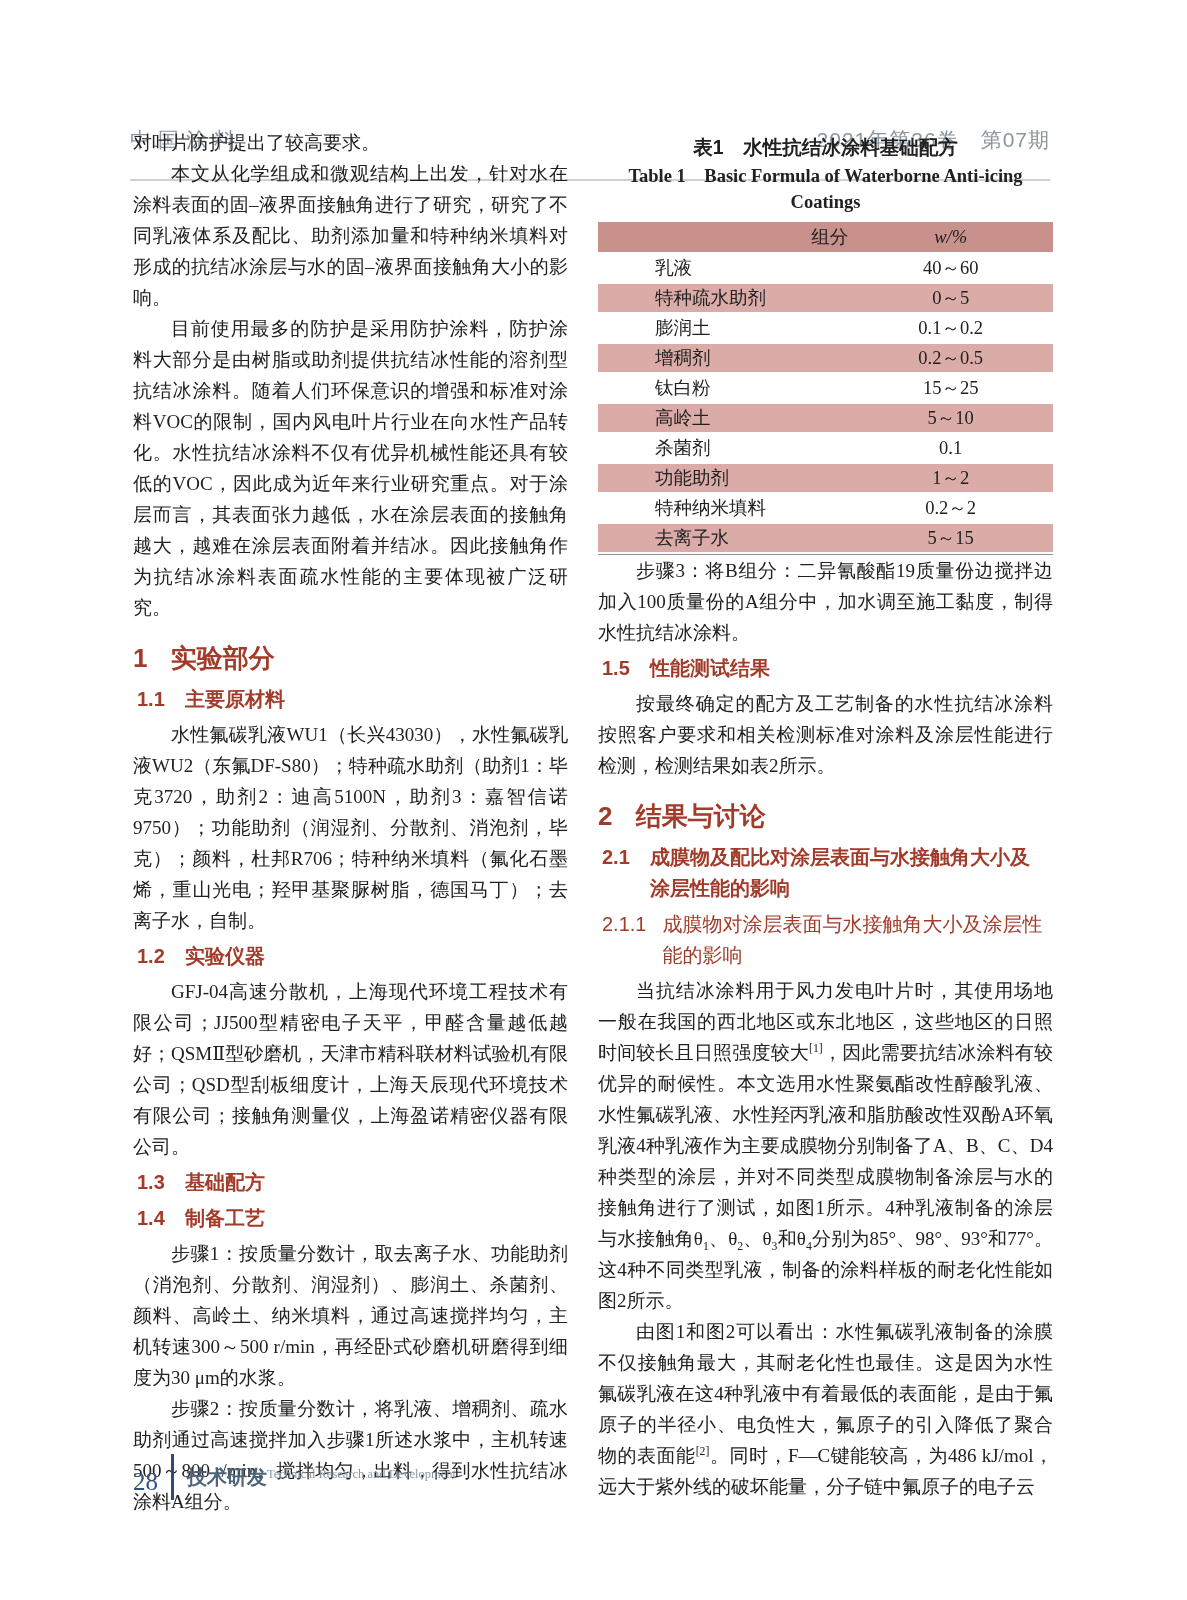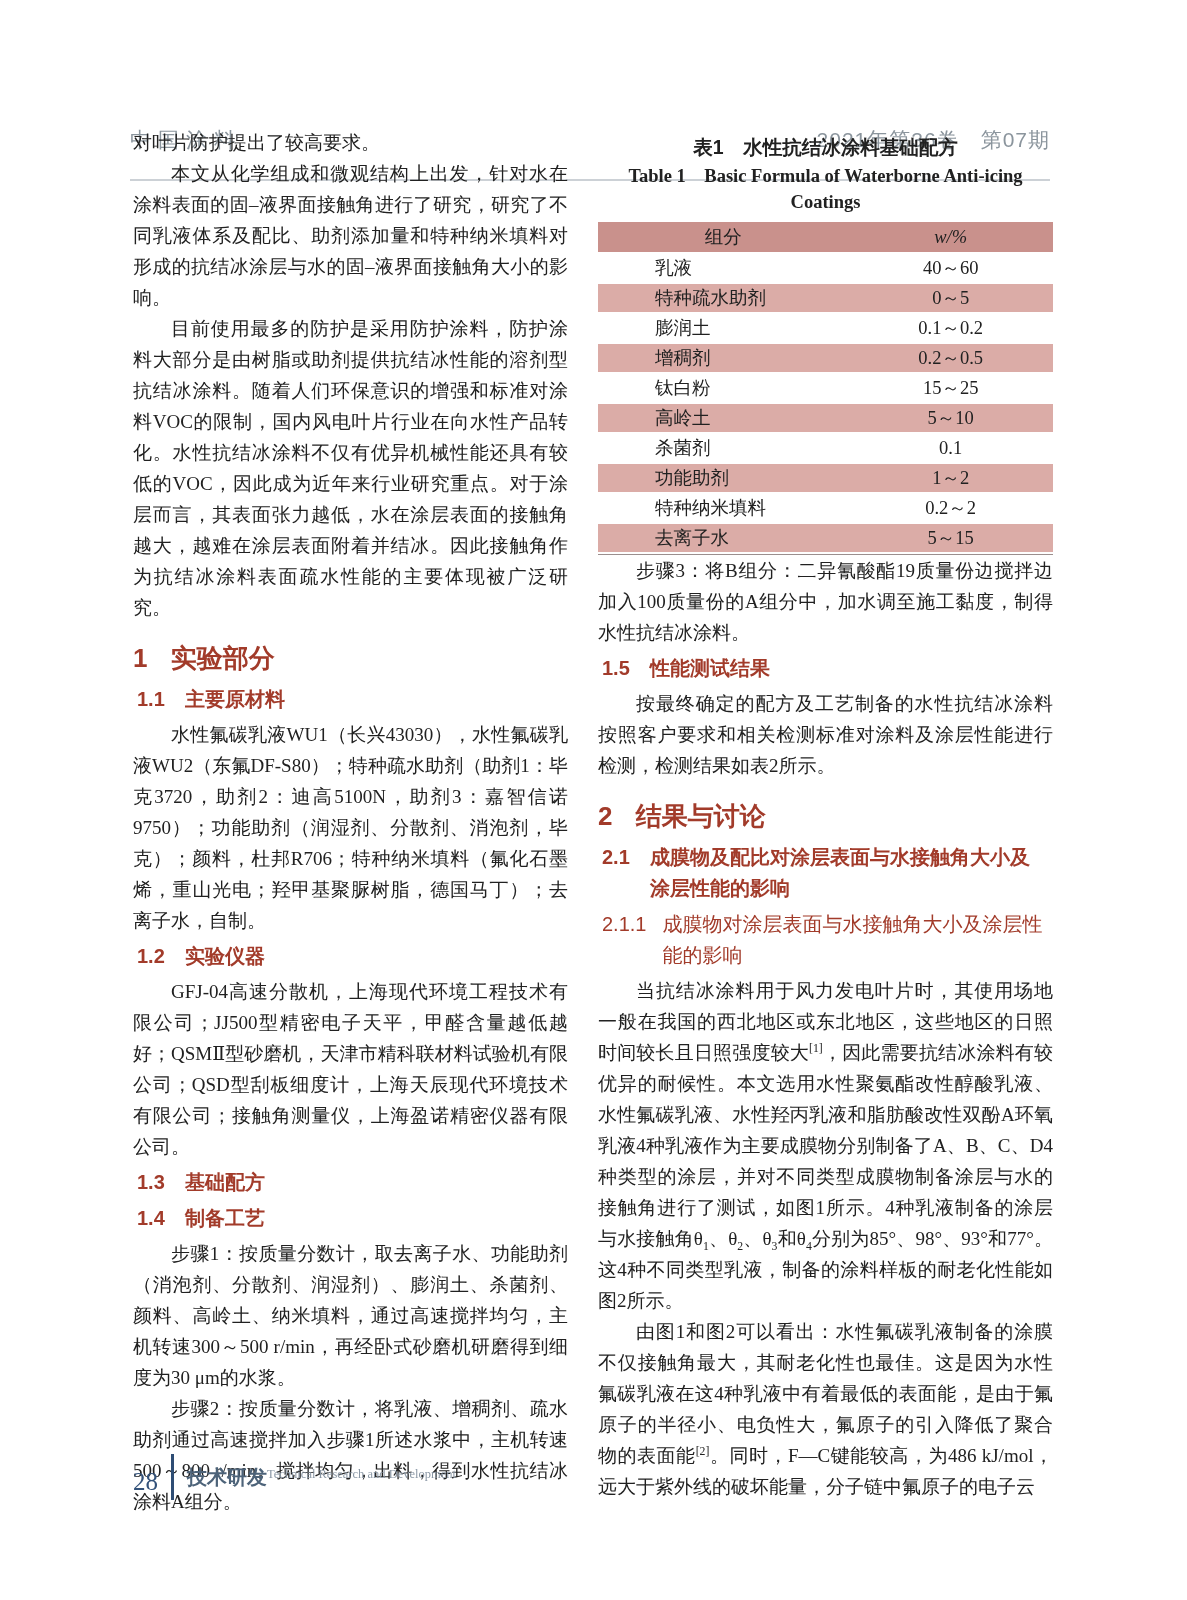--- a/index.html
+++ b/index.html
@@ -61,21 +61,21 @@
   }
   .tbl-title-en{
     text-align:center;font-weight:bold;font-size:18.5px;line-height:26px;margin:0 0 7px;
     font-family:"Liberation Serif","DejaVu Serif",serif;
   }
   .formula-table{font-size:18.5px;border-bottom:1px solid #9b8f8e;}
   .trow{display:flex;height:28px;line-height:28px;border-bottom:2px solid #ffffff;box-sizing:content-box;}
   .trow.thead{background:var(--table-header-bg);height:30px;line-height:30px;}
   .trow.pink{background:var(--table-row-pink);}
   .tc1{flex:0 0 55%;padding-left:57px;box-sizing:border-box;}
-  .trow.thead .tc1{padding-left:0;text-align:center;}
+  .trow.thead .tc1{padding-left:0;text-align:right;}
   .tc2{flex:1;text-align:center;}
   .wpct{font-style:italic;}
   .step3-gap{margin-top:58px;}
   
   .page-footer{
     position:absolute;left:133px;top:1454px;
     display:flex;align-items:center;gap:13px;
   }
   .pg-num{font-size:25px;color:var(--footer-blue);line-height:1;padding-top:8px;}
   .footer-bar{width:3px;height:46px;background:var(--footer-bar);}

